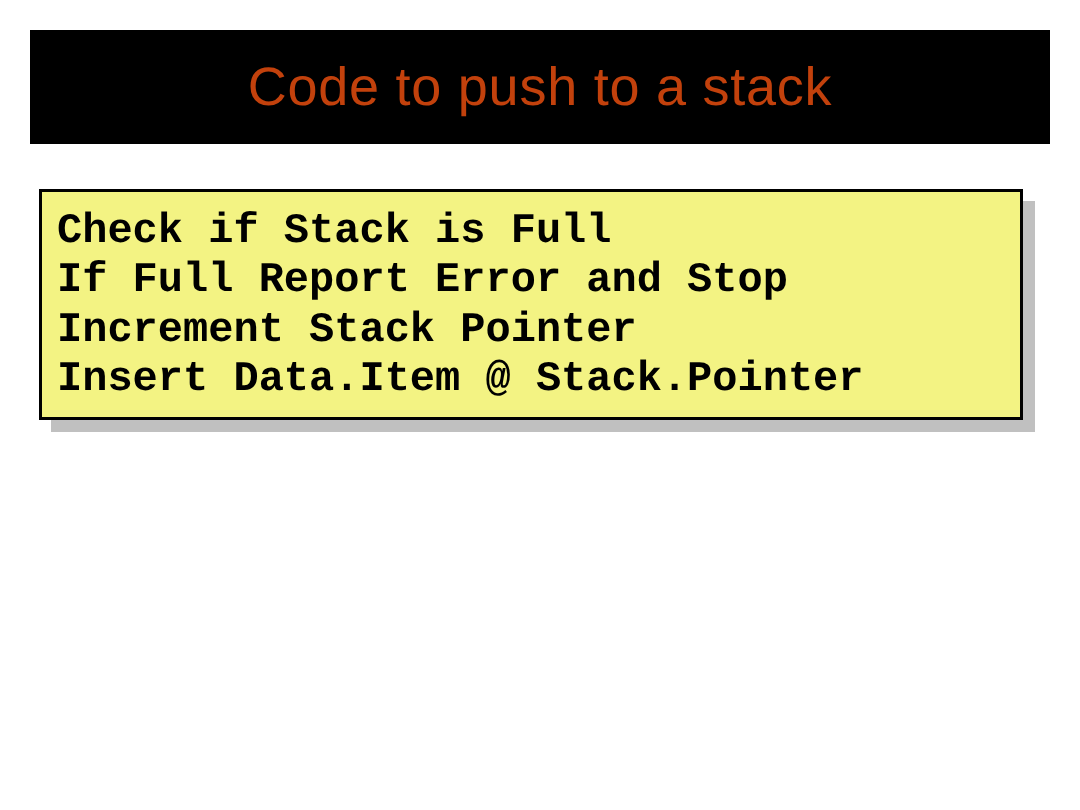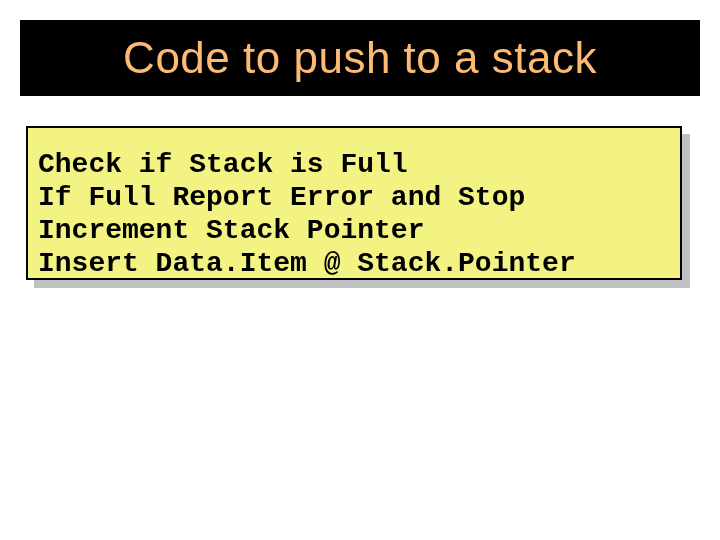--- a/index.html
+++ b/index.html
@@ -22,22 +22,22 @@
     top: 20px;
     left: 20px;
     right: 20px;
     height: 76px;
     background: #000000;
     display: flex;
     align-items: center;
     justify-content: center;
   }
   .title-text {
-    color: #fdba74;
-    font-size: 44px;
+    color: #c2410c;
+    font-size: 36px;
     font-weight: 400;
     letter-spacing: 0.5px;
   }
   .code-wrap {
     position: absolute;
     top: 126px;
     left: 26px;
     width: 656px;
     height: 154px;
   }
@@ -51,21 +51,21 @@
   }
   .code-block {
     position: absolute;
     top: 0;
     left: 0;
     width: 100%;
     height: 100%;
     background: #f3f383;
     border: 2px solid #000000;
     box-sizing: border-box;
-    padding: 20px 10px;
+    padding: 10px 10px;
     font-family: "Courier New", Courier, monospace;
     font-weight: bold;
     font-size: 28px;
     line-height: 33px;
     color: #000000;
     white-space: pre;
   }
 </style>
 </head>
 <body>

